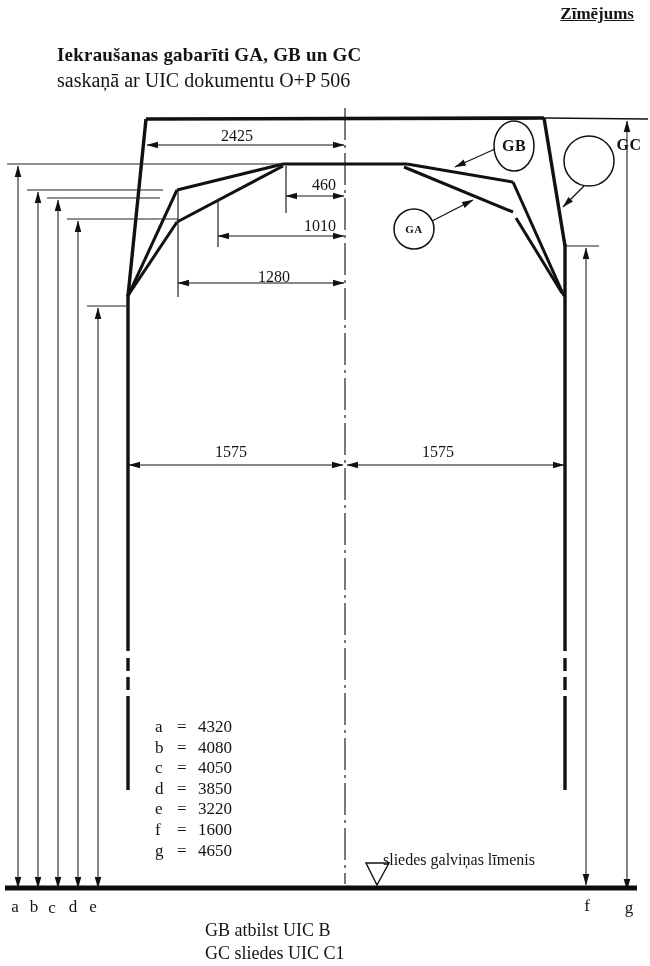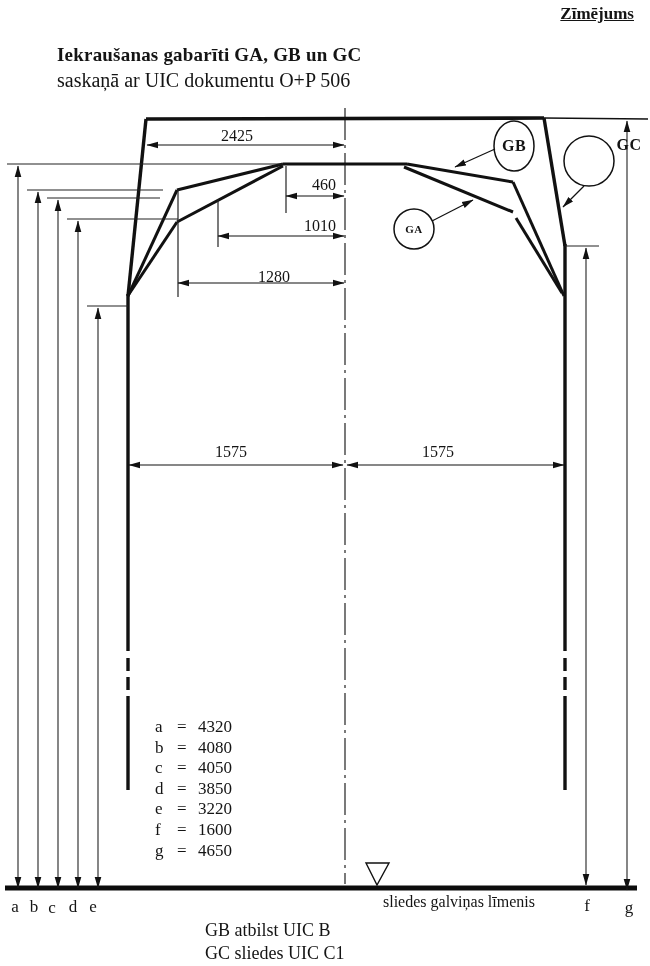--- a/index.html
+++ b/index.html
@@ -10,21 +10,21 @@
   .abs{position:absolute;white-space:nowrap;}
   .corner-label{top:4px;right:16px;font-size:17px;font-weight:bold;text-decoration:underline;}
   .heading{left:57px;top:44px;font-size:19px;font-weight:bold;letter-spacing:.2px;}
   .subheading{left:57px;top:69px;font-size:20px;}
   .dim-label{font-size:16px;transform:translateX(-50%);}
   .circle-label{font-size:16px;font-weight:bold;transform:translate(-50%,-50%);letter-spacing:.5px;}
   .legend{left:155px;top:717px;font-size:17px;line-height:20.6px;}
   .legend-row{display:flex;}
   .legend-row .k{width:22px;}
   .legend-row .eq{width:21px;}
-  .rail-label{left:383px;top:893px;font-size:16px;}
+  .rail-label{left:383px;top:851px;font-size:16px;}
   .axis-letter{font-size:17px;transform:translateX(-50%);}
   .footer-line{left:205px;font-size:18px;}
   svg{position:absolute;left:0;top:0;}
 </style>
 </head>
 <body>
 
 <svg width="650" height="966" viewBox="0 0 650 966">
   <defs>
     <marker id="arr" markerWidth="13" markerHeight="9" refX="11" refY="4" orient="auto-start-reverse" markerUnits="userSpaceOnUse">

